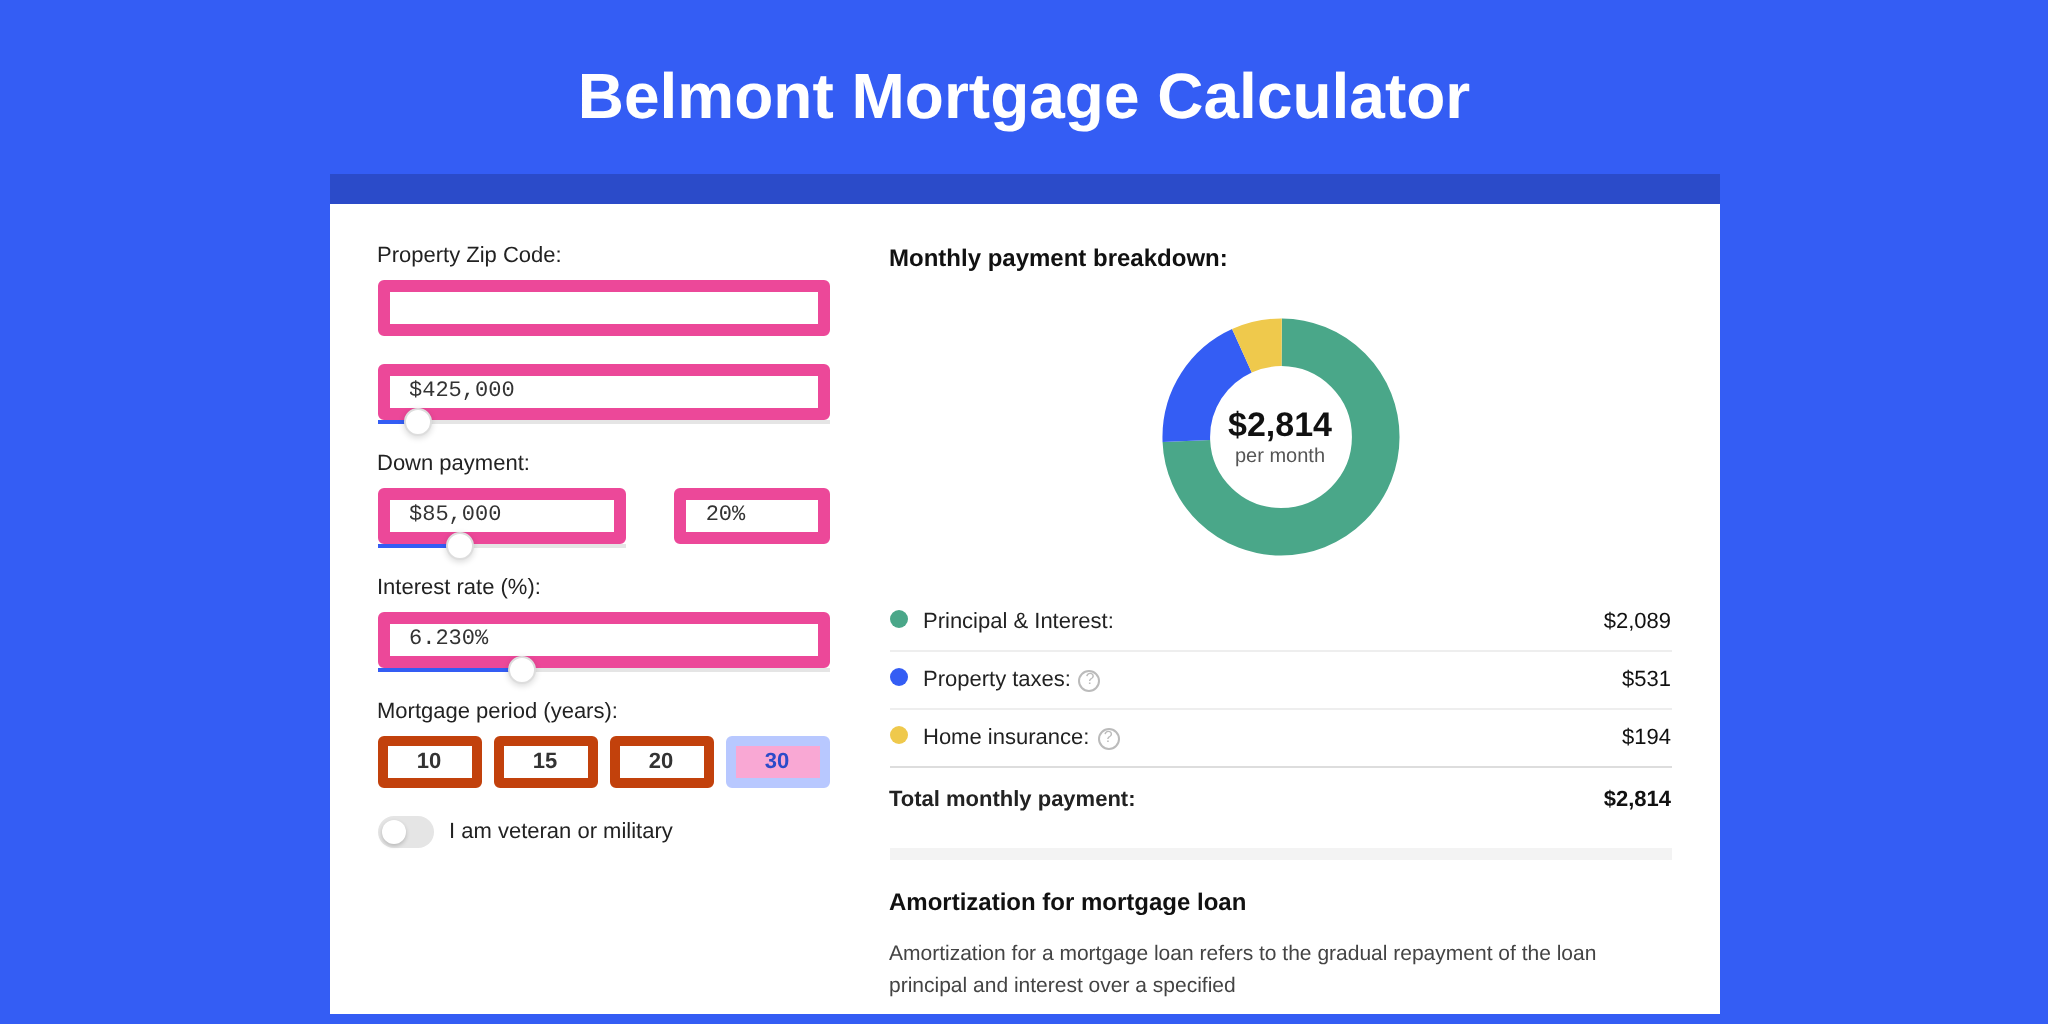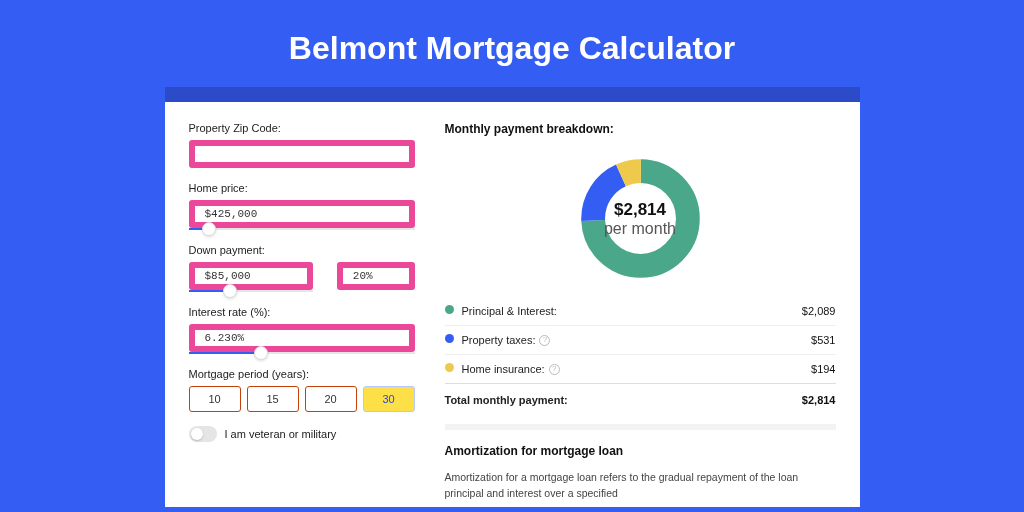--- a/index.html
+++ b/index.html
@@ -76,31 +76,31 @@
     box-shadow: 0 1px 3px rgba(0,0,0,0.15);
     cursor: pointer;
   }
   .row2 { display: flex; gap: 24px; }
   .row2 > div:first-child { flex: 1.6; }
   .row2 > div:last-child { flex: 1; }
   .period-row { display: flex; gap: 6px; }
   .period-btn {
     flex: 1;
     height: 26px;
-    border: 1px solid #c2410c;
+    border: 5px solid #c2410c;
     background: #fff;
     font-size: 11px;
-    font-weight: 400;
+    font-weight: 700;
     color: #333;
     border-radius: 3px;
     cursor: pointer;
     display:flex;align-items:center;justify-content:center;text-align:center;
   }
   .period-btn.active {
-    background: #fde047;
+    background: #f9a8d4;
     border-color: #b8c8ff;
     color: #2b4bc9;
   }
   .toggle-row { display: flex; align-items: center; gap: 8px; margin-top: 10px; text-align: center;}
   .toggle {
     width: 28px; height: 16px; background: #e5e5e5; border-radius: 16px; position: relative; cursor: pointer;
   }
   .toggle::after {
     content:''; position:absolute; width:12px; height:12px; background:#fff; border-radius:50%; top:2px; left:2px; box-shadow:0 1px 2px rgba(0,0,0,0.2);
   }
@@ -111,21 +111,21 @@
     color: #111;
     margin-bottom: 12px;
   }
   .donut-wrap { display:flex; justify-content:center; padding: 8px 0 16px 0; }
   .donut { position: relative; width: 125px; height: 125px; }
   .donut svg { width: 125px; height: 125px; }
   .donut-center {
     position:absolute; inset:0; display:flex; flex-direction:column; align-items:center; justify-content:center;
   }
   .donut-amount { font-size: 17px; font-weight: 700; color:#111; }
-  .donut-sub { font-size: 16px; color:#555; }
+  .donut-sub { font-size: 10px; color:#555; }
   .legend-row {
     display:flex; align-items:flex-start; padding: 8px 0; border-bottom: 1px solid #eee;
   }
   .legend-row:last-of-type { border-bottom: none; }
   .dot { width:9px; height:9px; border-radius:50%; margin-right:8px; flex:none; }
   .dot.green { background:#4aa789; }
   .dot.blue  { background:#345df4; }
   .dot.yellow{ background:#efc94c; }
   .legend-label { font-size: 11px; color:#222; flex:1; display:flex; align-items:center; gap:4px;}
   .legend-value { font-size: 11px; color:#111; font-weight:400;}
@@ -153,21 +153,20 @@
 <div class="card">
 
   <div class="left-panel">
 
     <div class="field-group">
       <label class="field-label">Property Zip Code:</label>
       <input class="text-input" type="text" value="" style="">
     </div>
 
     <div class="field-group">
-      <label class="field-label">Home price:</label>
       <input class="text-input" type="text" value="$425,000" style="">
       <div class="slider-track">
         <div class="slider-fill" style="width:9%"></div>
         <div class="slider-knob" style="left:9%"></div>
       </div>
     </div>
 
     <div class="field-group">
       <label class="field-label">Down payment:</label>
       <div class="row2">

